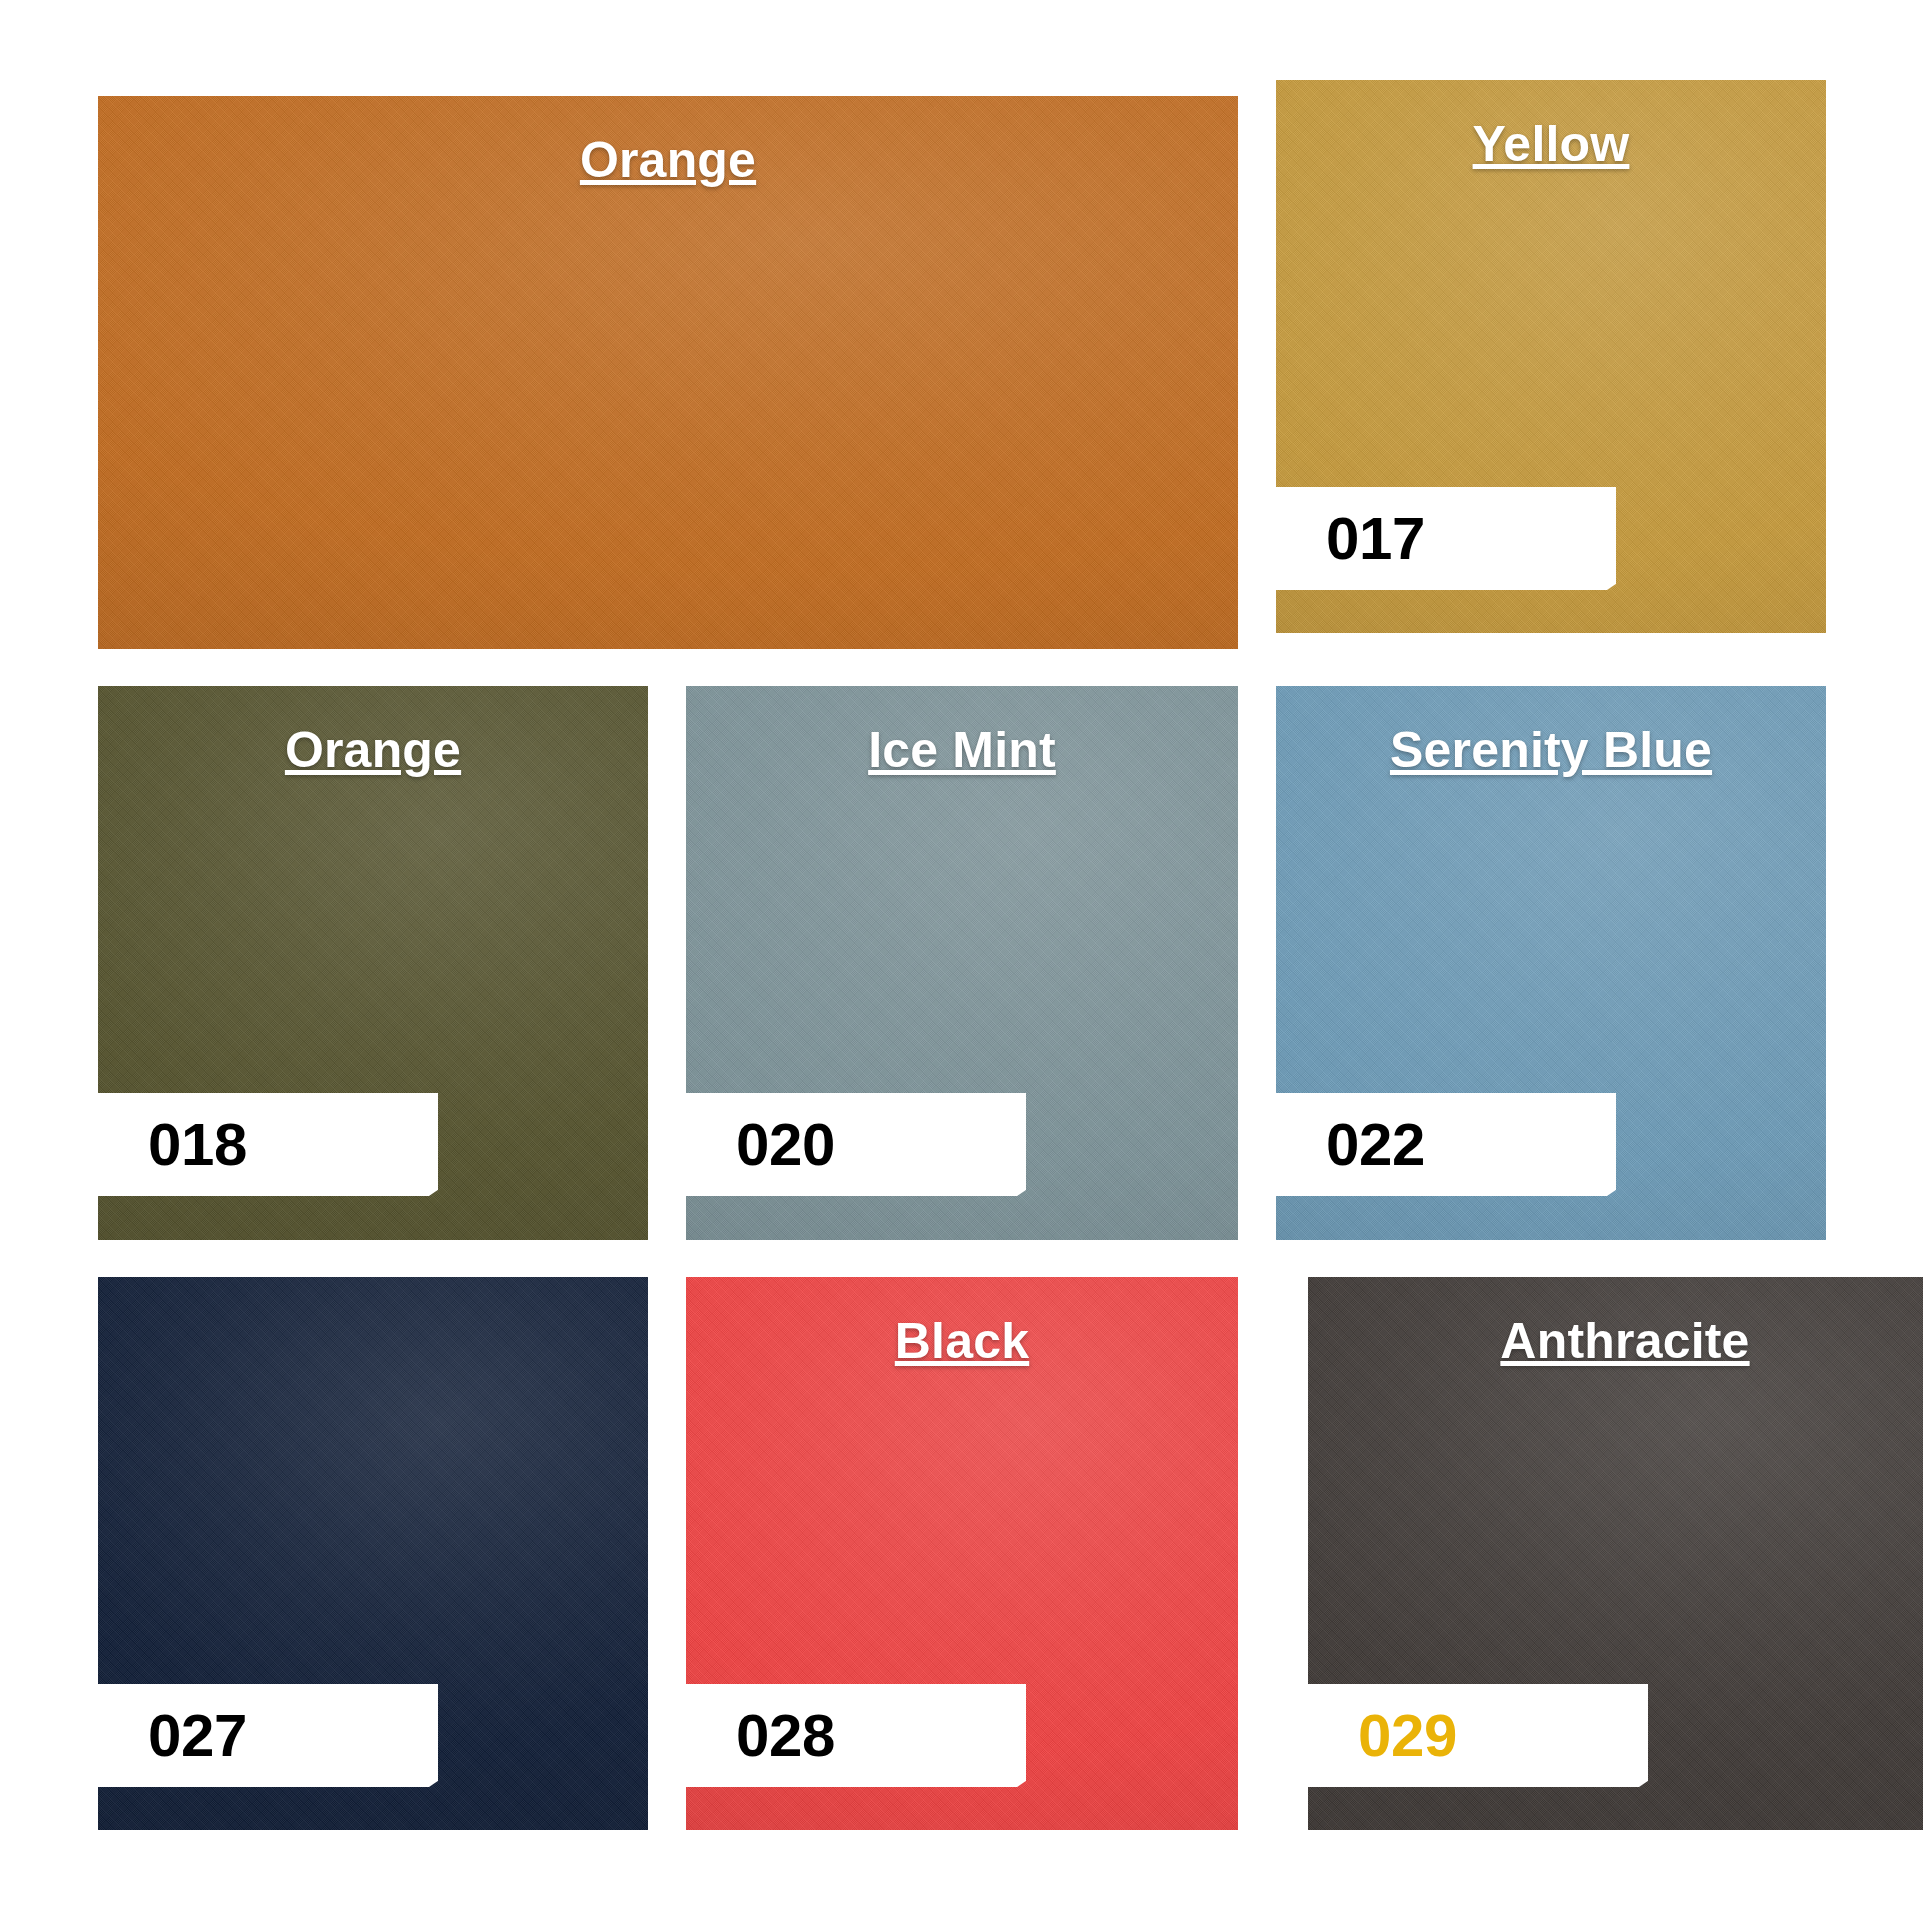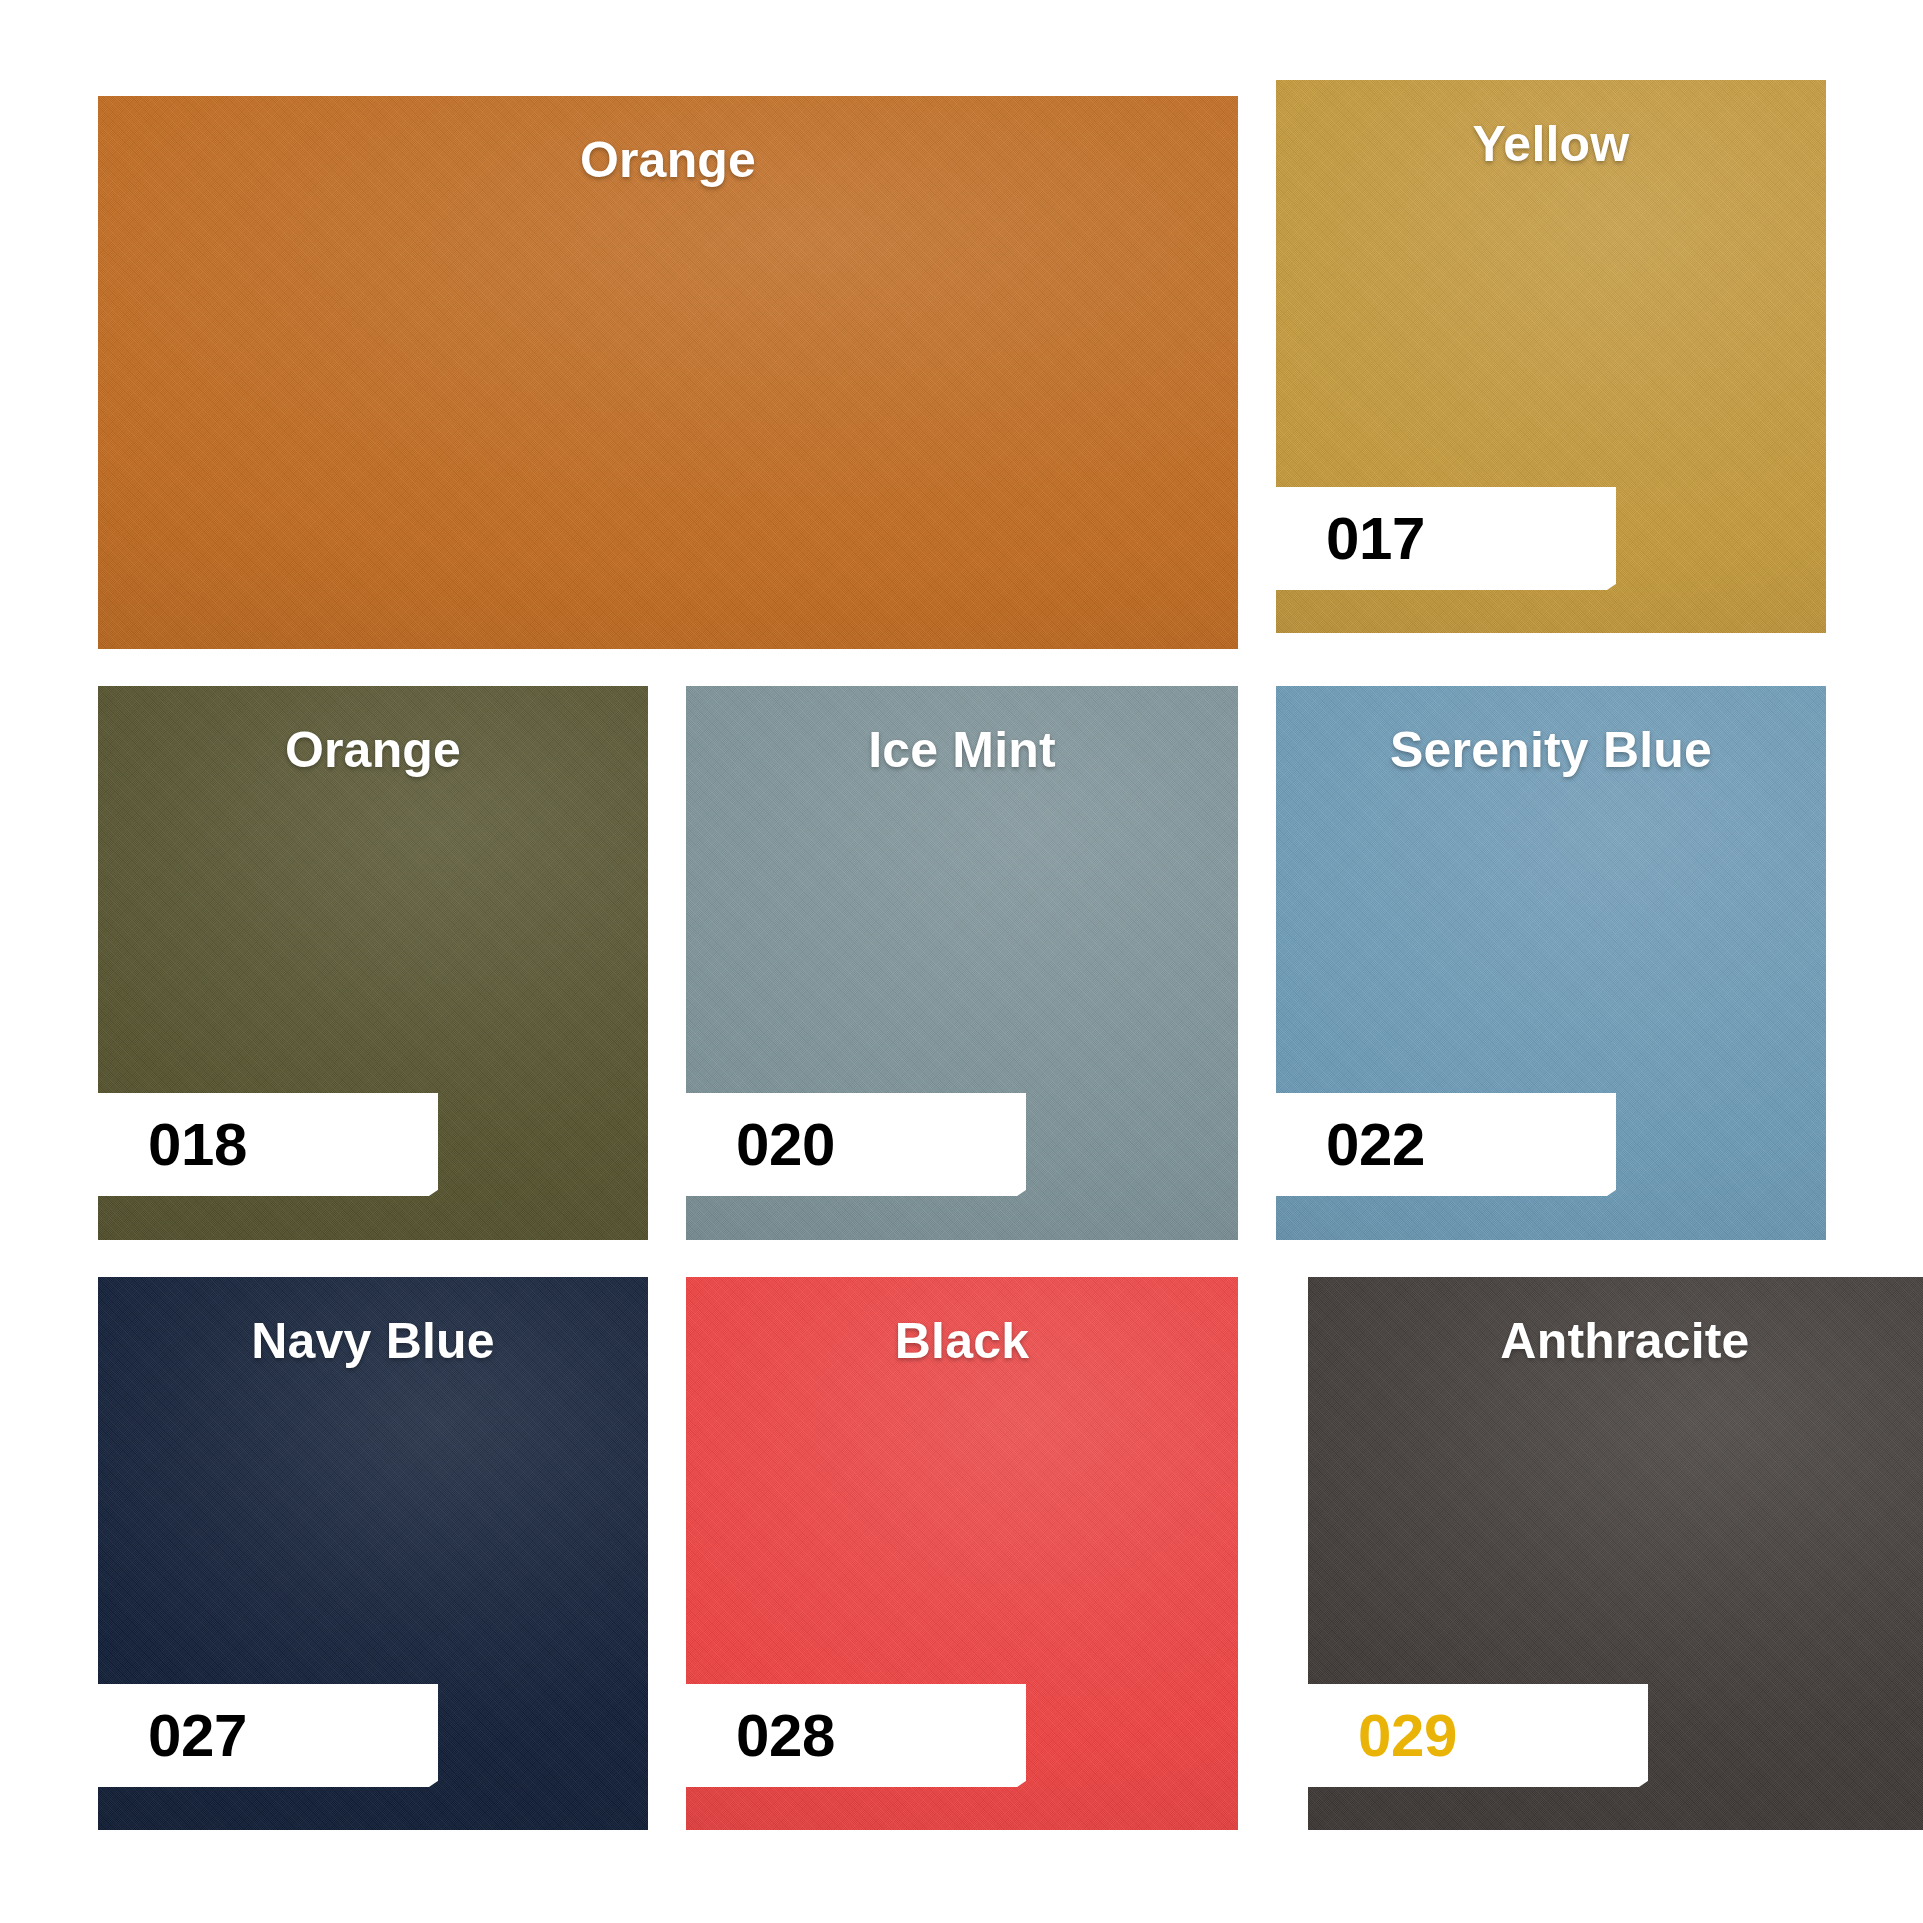--- a/index.html
+++ b/index.html
@@ -67,20 +67,21 @@
     right: 0;
     text-align: center;
     color: #ffffff;
     font-weight: bold;
     font-size: 50px;
     line-height: 1;
     letter-spacing: 0.2px;
     text-shadow: 0 1.6px 4.1px rgba(0,0,0,.30);
     white-space: nowrap;
     z-index: 4;
+    text-decoration: underline;
   }
 
   
   .code-tag {
     position: absolute;
     left: 0;
     height: 103px;
     z-index: 5;
     display: flex;
     align-items: center;
@@ -145,21 +146,20 @@
       <div class="sheen"></div>
       <div class="swatch-name" style="top: 39px; color: rgb(255, 255, 255);">Serenity Blue</div>
       <div class="code-tag" style="top: 407px; width: 340px;">
         <div class="tag-shape"></div>
         <div class="tag-text" style="color: rgb(0, 0, 0);">022</div>
       </div>
     </div>
     <div class="swatch" style="left: 98px; top: 1277px; width: 550px; height: 553px; background: rgb(18, 31, 56);">
       <div class="weave"></div>
       <div class="sheen"></div>
-      <div class="swatch-name" style="top: 39px; color: rgb(255, 255, 255);">Navy Blue</div>
       <div class="code-tag" style="top: 407px; width: 340px;">
         <div class="tag-shape"></div>
         <div class="tag-text" style="color: rgb(0, 0, 0);">027</div>
       </div>
     </div>
     <div class="swatch" style="left: 686px; top: 1277px; width: 552px; height: 553px; background: #ef4444;">
       <div class="weave"></div>
       <div class="sheen"></div>
       <div class="swatch-name" style="top: 39px; color: rgb(255, 255, 255);">Black</div>
       <div class="code-tag" style="top: 407px; width: 340px;">

